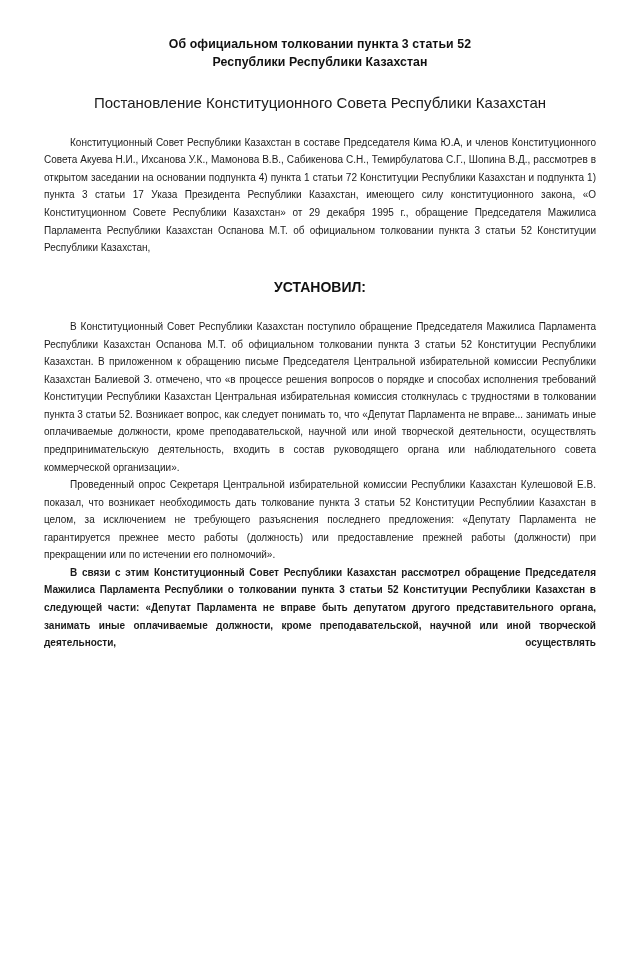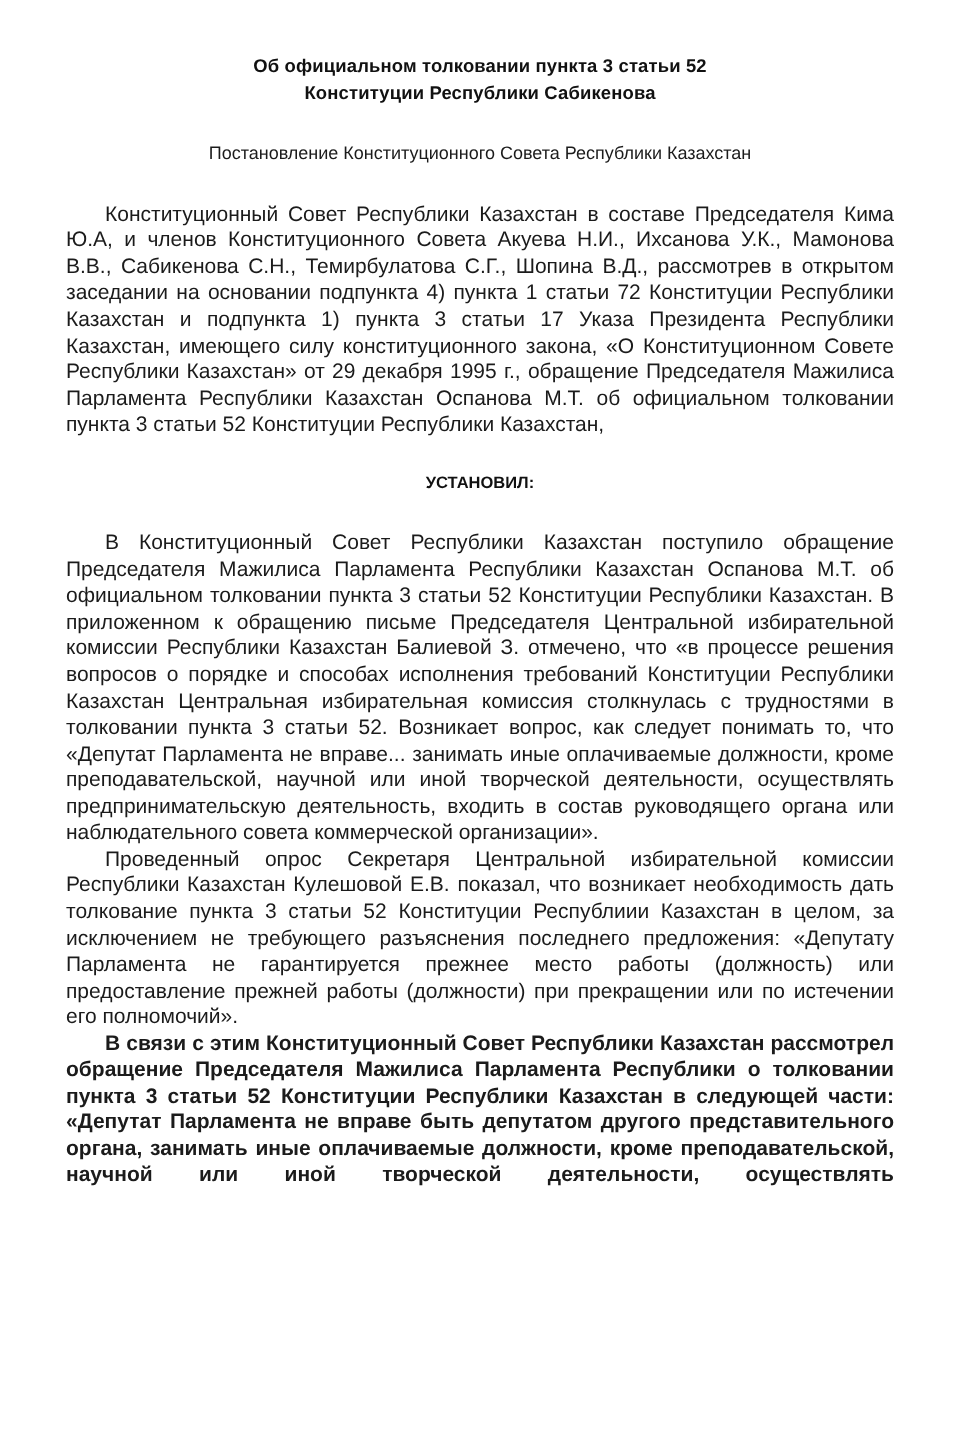--- a/index.html
+++ b/index.html
@@ -40,39 +40,39 @@
     color: #111111;
     letter-spacing: 0.1px;
     margin: 0;
   }
   .doc-title .title-line {
     display: block;
   }
 
   .subtitle-block {
     text-align: center;
-    font-size: 12px;
+    font-size: 15px;
     font-weight: normal;
     line-height: 17.6px;
     color: #1b1b1b;
     margin: 0;
     padding-top: 23px;
   }
   .subtitle-block .sub-line {
     display: block;
   }
 
   
   .body-block {
     padding-top: 22px;
   }
 
   p.para {
     margin: 0;
-    font-size: 14px;
+    font-size: 10px;
     line-height: 17.55px;
     text-align: justify;
     text-justify: inter-word;
     color: #1b1b1b;
     hyphens: none;
     -webkit-hyphens: none;
   }
   p.para.indent {
     text-indent: 26px;
   }
@@ -81,41 +81,41 @@
     text-align-last: justify;
     font-weight: bold;
   }
   p.para.flush-last {
     text-align-last: left;
   }
 
   
   .section-heading {
     text-align: center;
-    font-size: 11px;
+    font-size: 14px;
     font-weight: bold;
     line-height: 17.6px;
     color: #111111;
     margin: 0;
     padding-top: 22px;
   }
 
   .gap-after-heading {
     height: 22px;
   }
 </style>
 </head>
 <body>
 
 <div class="page">
   <div class="content">
 
     <h1 class="doc-title">
       <span class="title-line">Об официальном толковании пункта 3 статьи 52</span>
-      <span class="title-line">Конституции Республики Сабикенова</span>
+      <span class="title-line">Республики Республики Казахстан</span>
     </h1>
 
     <div class="subtitle-block">
       <span class="sub-line">Постановление Конституционного Совета Республики Казахстан</span>
     </div>
 
     <div class="body-block">
 
       <p class="para indent flush-last">Конституционный Совет Республики Казахстан в составе Председателя Кима Ю.А, и членов Конституционного Совета Акуева Н.И., Ихсанова У.К., Мамонова В.В., Сабикенова С.Н., Темирбулатова С.Г., Шопина В.Д., рассмотрев в открытом заседании на основании подпункта 4) пункта 1 статьи 72 Конституции Республики Казахстан и подпункта 1) пункта 3 статьи 17 Указа Президента Республики Казахстан, имеющего силу конституционного закона, «О Конституционном Совете Республики Казахстан» от 29 декабря 1995 г., обращение Председателя Мажилиса Парламента Республики Казахстан Оспанова М.Т. об официальном толковании пункта 3 статьи 52 Конституции Республики Казахстан,</p>
 

